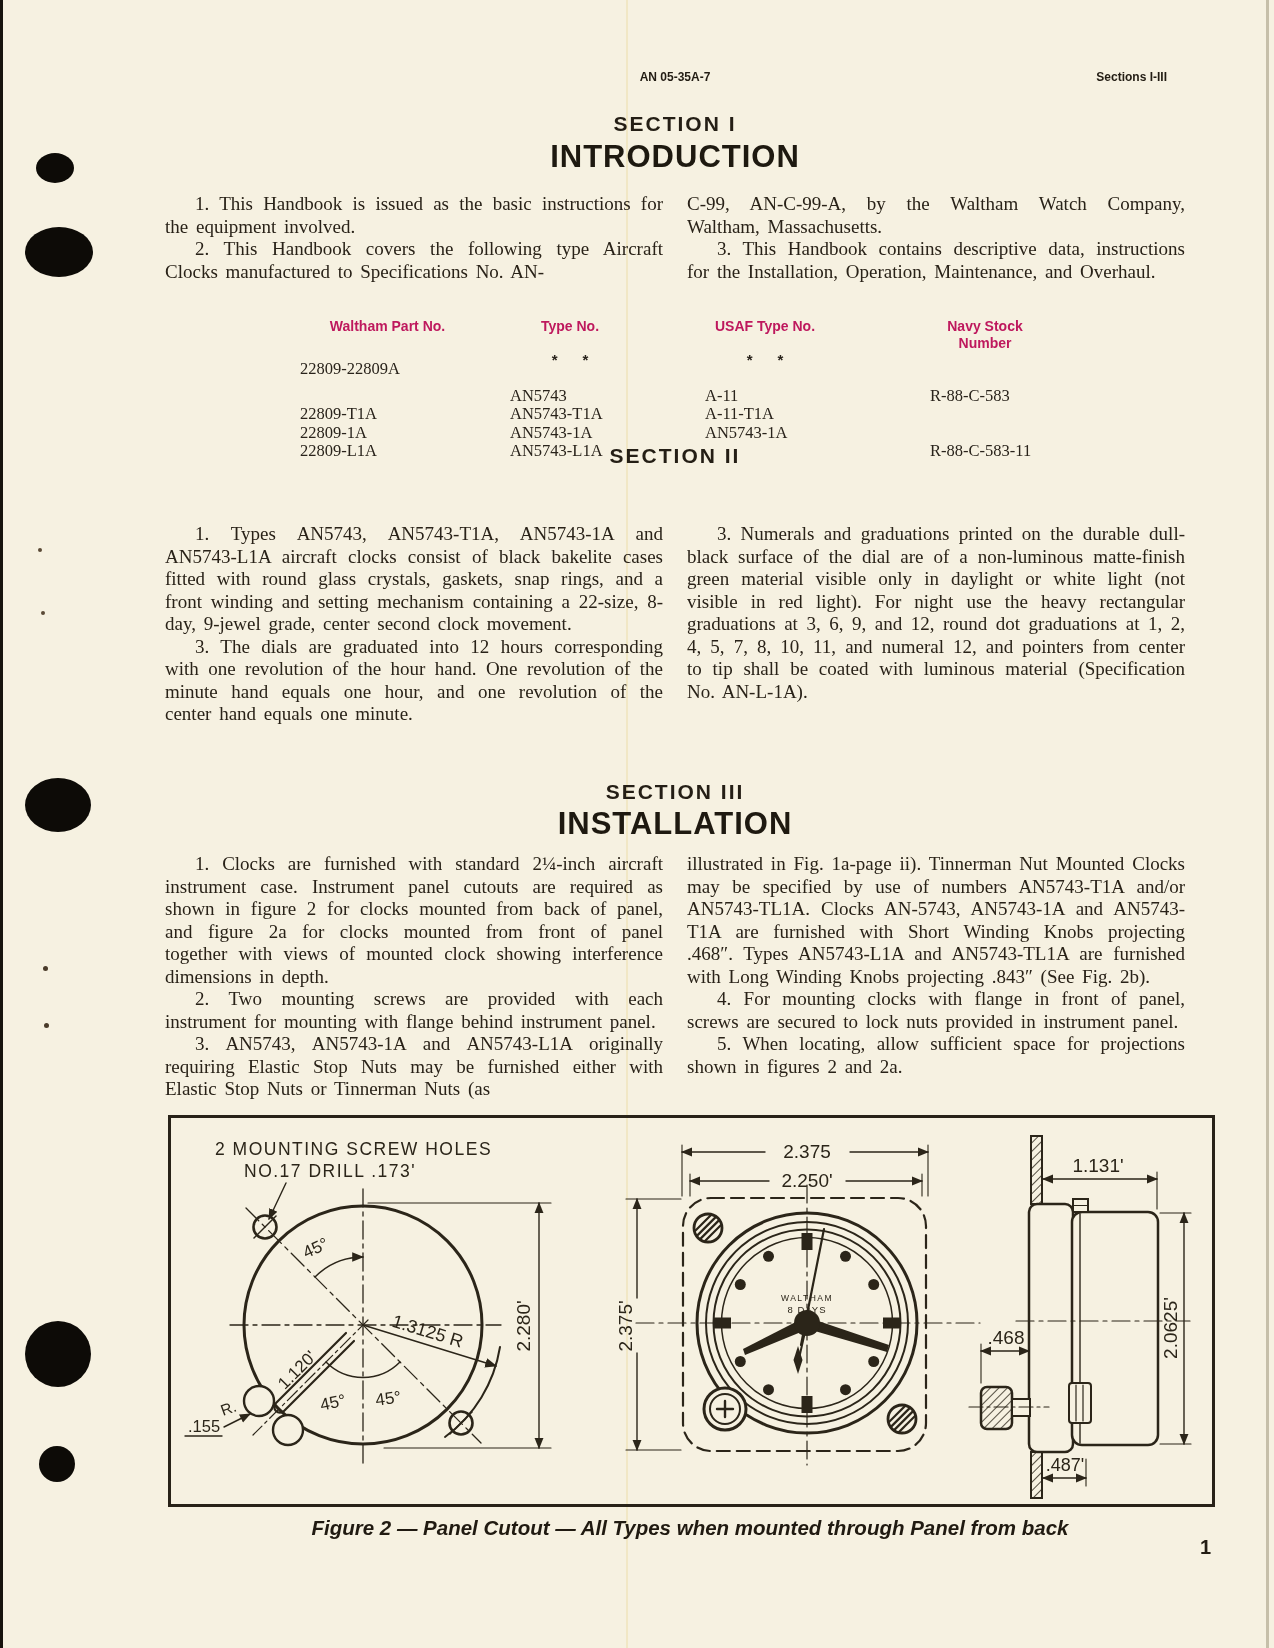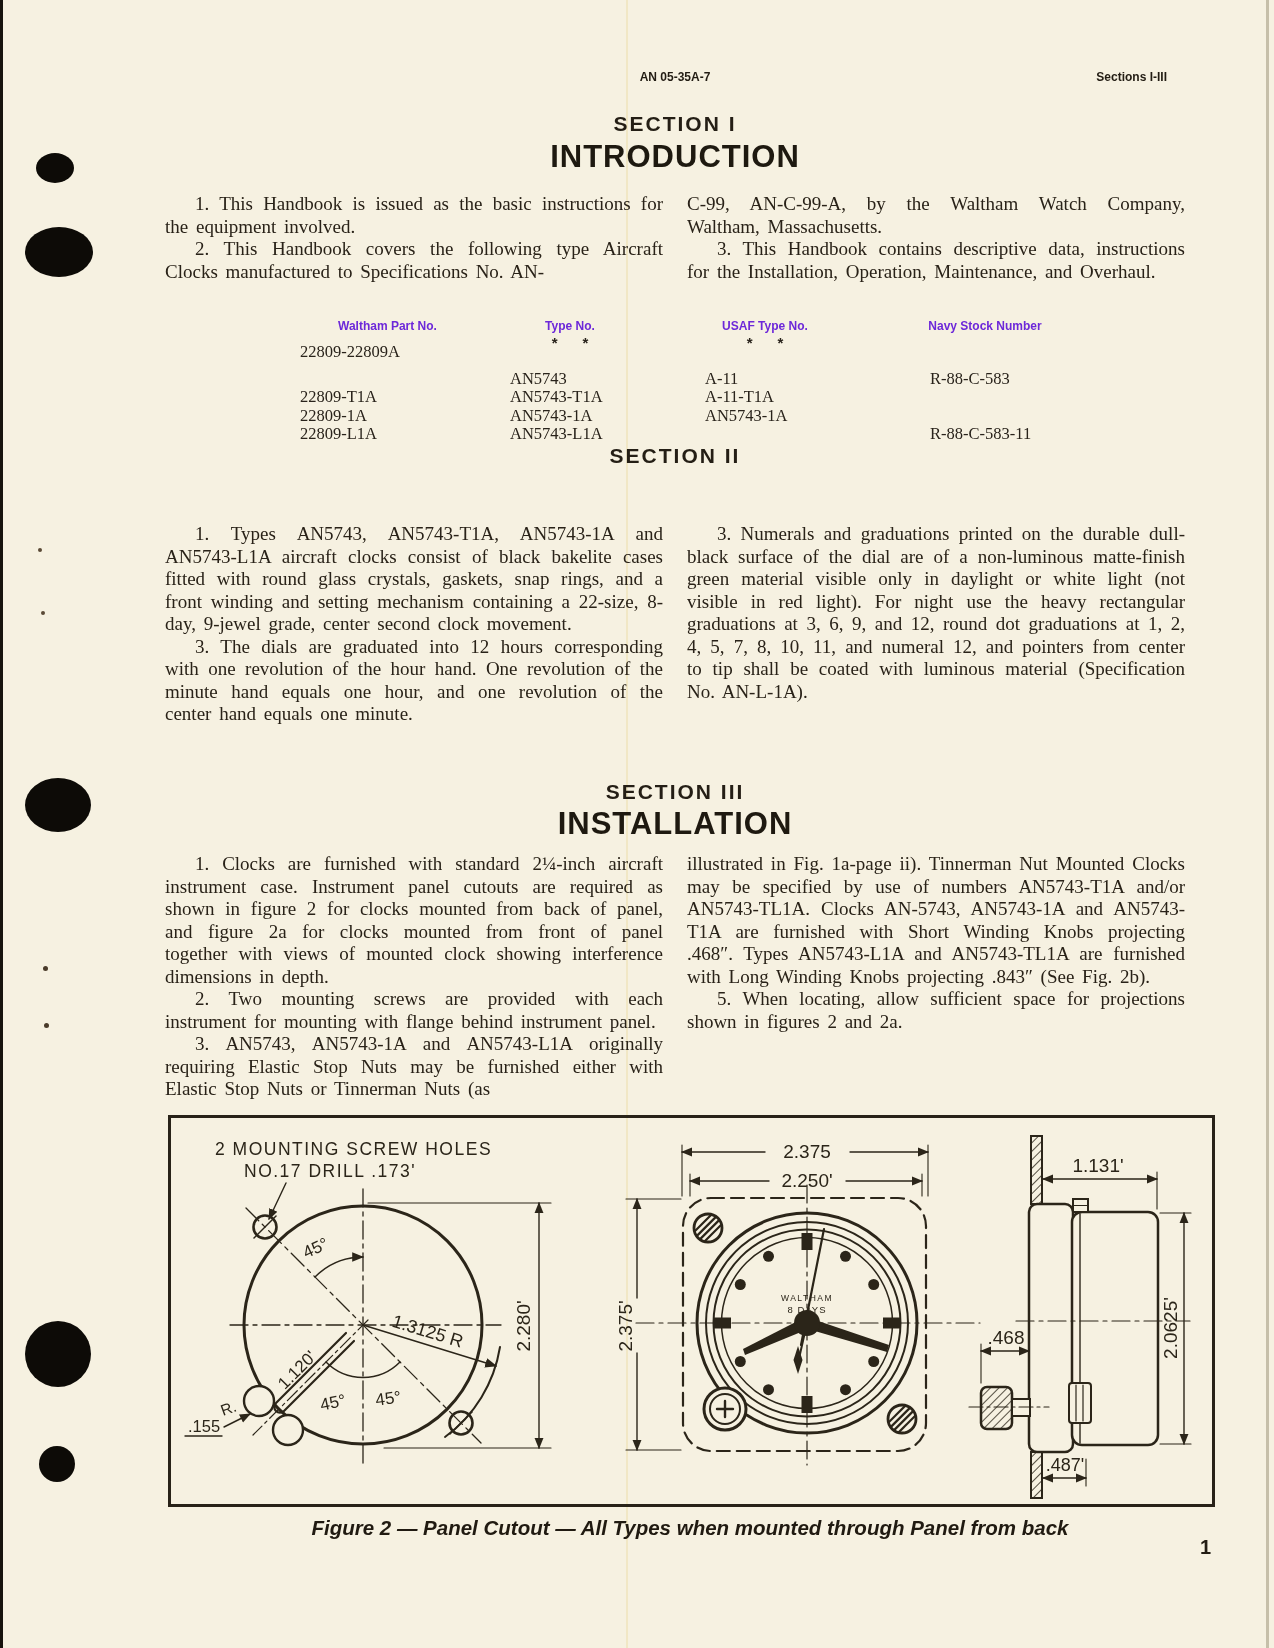--- a/index.html
+++ b/index.html
@@ -20,22 +20,22 @@
           font-family:"Liberation Sans",sans-serif;font-weight:800;font-size:31px;
           letter-spacing:1px;color:#1e1910;}
   .col{position:absolute;width:498px;text-align:justify;font-size:19px;line-height:22.5px;
        word-spacing:3px;color:#292218;}
   .colL{left:165px;}
   .colR{left:687px;}
   .col p{margin:0;}
   .col p.ind{text-indent:30px;}
   .antable{position:absolute;left:280px;top:318px;width:805px;display:grid;
            grid-template-columns:215px 150px 240px 200px;}
-  .antable .th{font-family:"Liberation Sans",sans-serif;font-weight:bold;font-size:12px;
-               text-align:center;color:#6d28d9;line-height:17px;}
+  .antable .th{font-family:"Liberation Sans",sans-serif;font-weight:bold;font-size:14px;
+               text-align:center;color:#be185d;line-height:17px;}
   .antable .th.c4{padding:0 40px;}
   .antable .stars{font-family:"Liberation Sans",sans-serif;font-weight:bold;font-size:15px;
                   text-align:center;white-space:pre;line-height:15px;}
   .antable .cell{font-size:16.5px;line-height:18.5px;}
   .c1{grid-column:1;} .c2{grid-column:2;} .c3{grid-column:3;} .c4{grid-column:4;}
   .r2{grid-row:2;}
   .cell.c1{padding-left:20px;} .cell.c2{padding-left:15px;}
   .cell.c3{padding-left:60px;} .cell.c4{padding-left:45px;}
   .cell.first{padding-top:8px;}
   .figbox{position:absolute;left:168px;top:1115px;width:1047px;height:392px;
@@ -117,20 +117,21 @@
 
   <div class="kicker" style="top:780px;">SECTION III</div>
   <div class="big-title" style="top:806px;">INSTALLATION</div>
   <div class="col colL" style="top:853px;">
     <p class="ind">1.  Clocks are furnished with standard 2¼-inch aircraft instrument case. Instrument panel cutouts are required as shown in figure 2 for clocks mounted from back of panel, and figure 2a for clocks mounted from front of panel together with views of mounted clock showing interference dimensions in depth.</p>
     <p class="ind">2.  Two mounting screws are provided with each instrument for mounting with flange behind instrument panel.</p>
     <p class="ind">3.  AN5743, AN5743-1A and AN5743-L1A originally requiring Elastic Stop Nuts may be furnished either with Elastic Stop Nuts or Tinnerman Nuts (as</p>
   </div>
   <div class="col colR" style="top:853px;">
     <p>illustrated in Fig. 1a-page ii).  Tinnerman Nut Mounted Clocks may be specified by use of numbers AN5743-T1A and/or AN5743-TL1A.  Clocks AN-5743, AN5743-1A and AN5743-T1A are furnished with Short Winding Knobs projecting .468″.  Types AN5743-L1A and AN5743-TL1A are furnished with Long Winding Knobs projecting .843″ (See Fig. 2b).</p>
+    <p class="ind">4.  For mounting clocks with flange in front of panel, screws are secured to lock nuts provided in instrument panel.</p>
     <p class="ind">5.  When locating, allow sufficient space for projections shown in figures 2 and 2a.</p>
   </div>
 
   <div class="figbox">
     <svg width="1041" height="386" viewBox="0 0 1041 386">
       <defs>
         <marker id="ar" viewBox="0 0 10 10" refX="9" refY="5" markerWidth="8" markerHeight="8" orient="auto-start-reverse">
           <path d="M0,1 L10,5 L0,9 z" fill="#2b2519"></path>
         </marker>
         <pattern id="hatch" width="6" height="6" patternTransform="rotate(45)" patternUnits="userSpaceOnUse">

